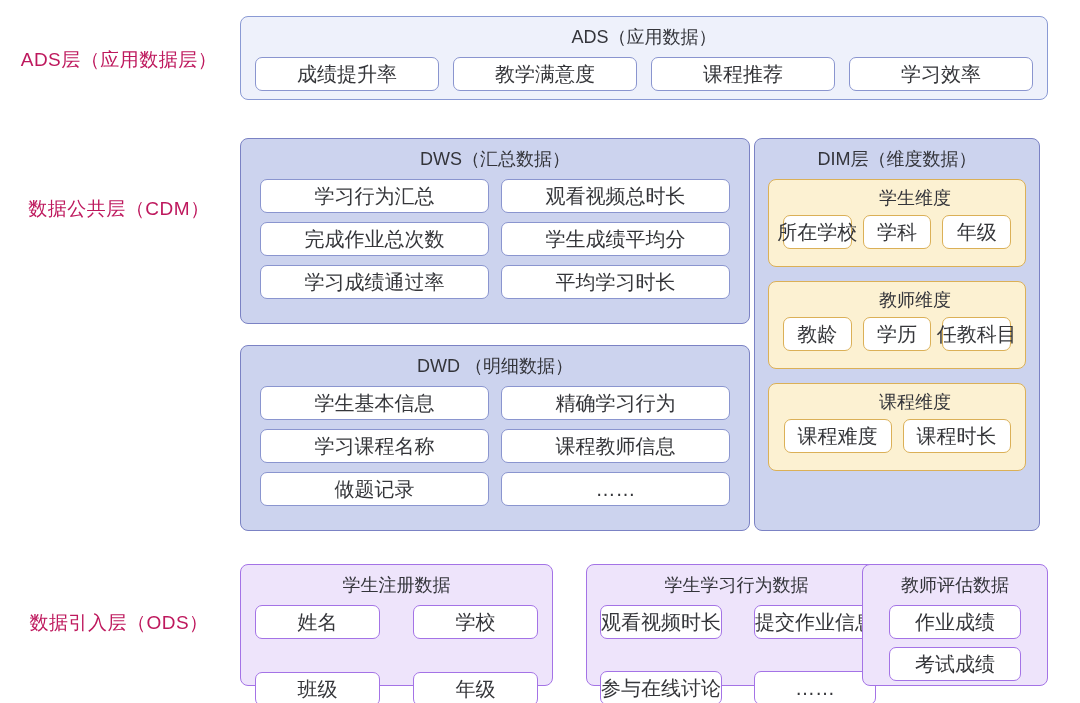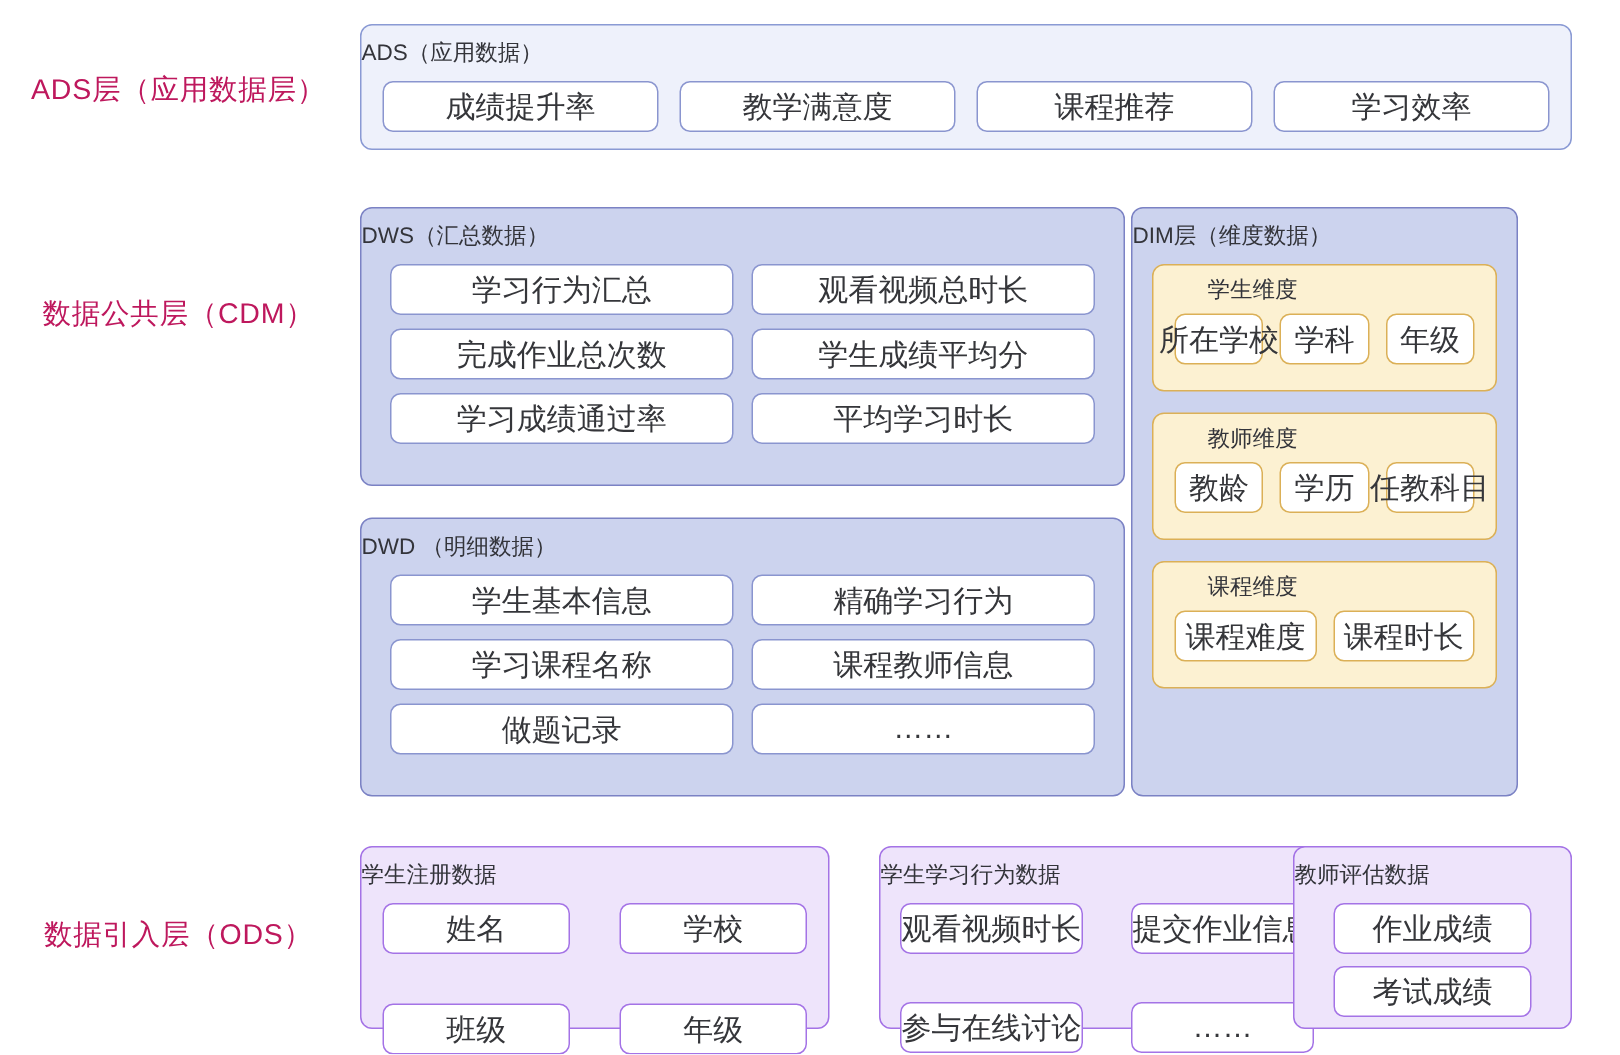--- a/index.html
+++ b/index.html
@@ -32,21 +32,22 @@
     white-space: nowrap;
   }
 
   
   .group {
     position: absolute;
     box-sizing: border-box;
     border-radius: 8px;
   }
   .group-title {
-    font-size: 15px;
+    text-align: center;
+    font-size: 18px;
     color: #33343a;
     line-height: 1;
     padding-top: 11px;
     padding-bottom: 11px;
     white-space: nowrap;
   }
 
   
   .g-ads {
     background: #eef1fb;
@@ -159,21 +160,21 @@
     <div class="grid2">
       <div class="chip chip-blue">学生基本信息</div>
       <div class="chip chip-blue">精确学习行为</div>
       <div class="chip chip-blue">学习课程名称</div>
       <div class="chip chip-blue">课程教师信息</div>
       <div class="chip chip-blue">做题记录</div>
       <div class="chip chip-blue">……</div>
     </div>
   </div>
 
-  <div class="group g-cdm" style="left:754px; top:138px; width:258px; height:393px;">
+  <div class="group g-cdm" style="left:754px; top:138px; width:286px; height:393px;">
     <div class="group-title">DIM层（维度数据）</div>
     <div class="dim-inner-wrap">
 
       <div class="g-dim-sub">
         <div class="group-title">学生维度</div>
         <div class="dimrow">
           <div class="chip chip-gold">所在学校</div>
           <div class="chip chip-gold">学科</div>
           <div class="chip chip-gold">年级</div>
         </div>

